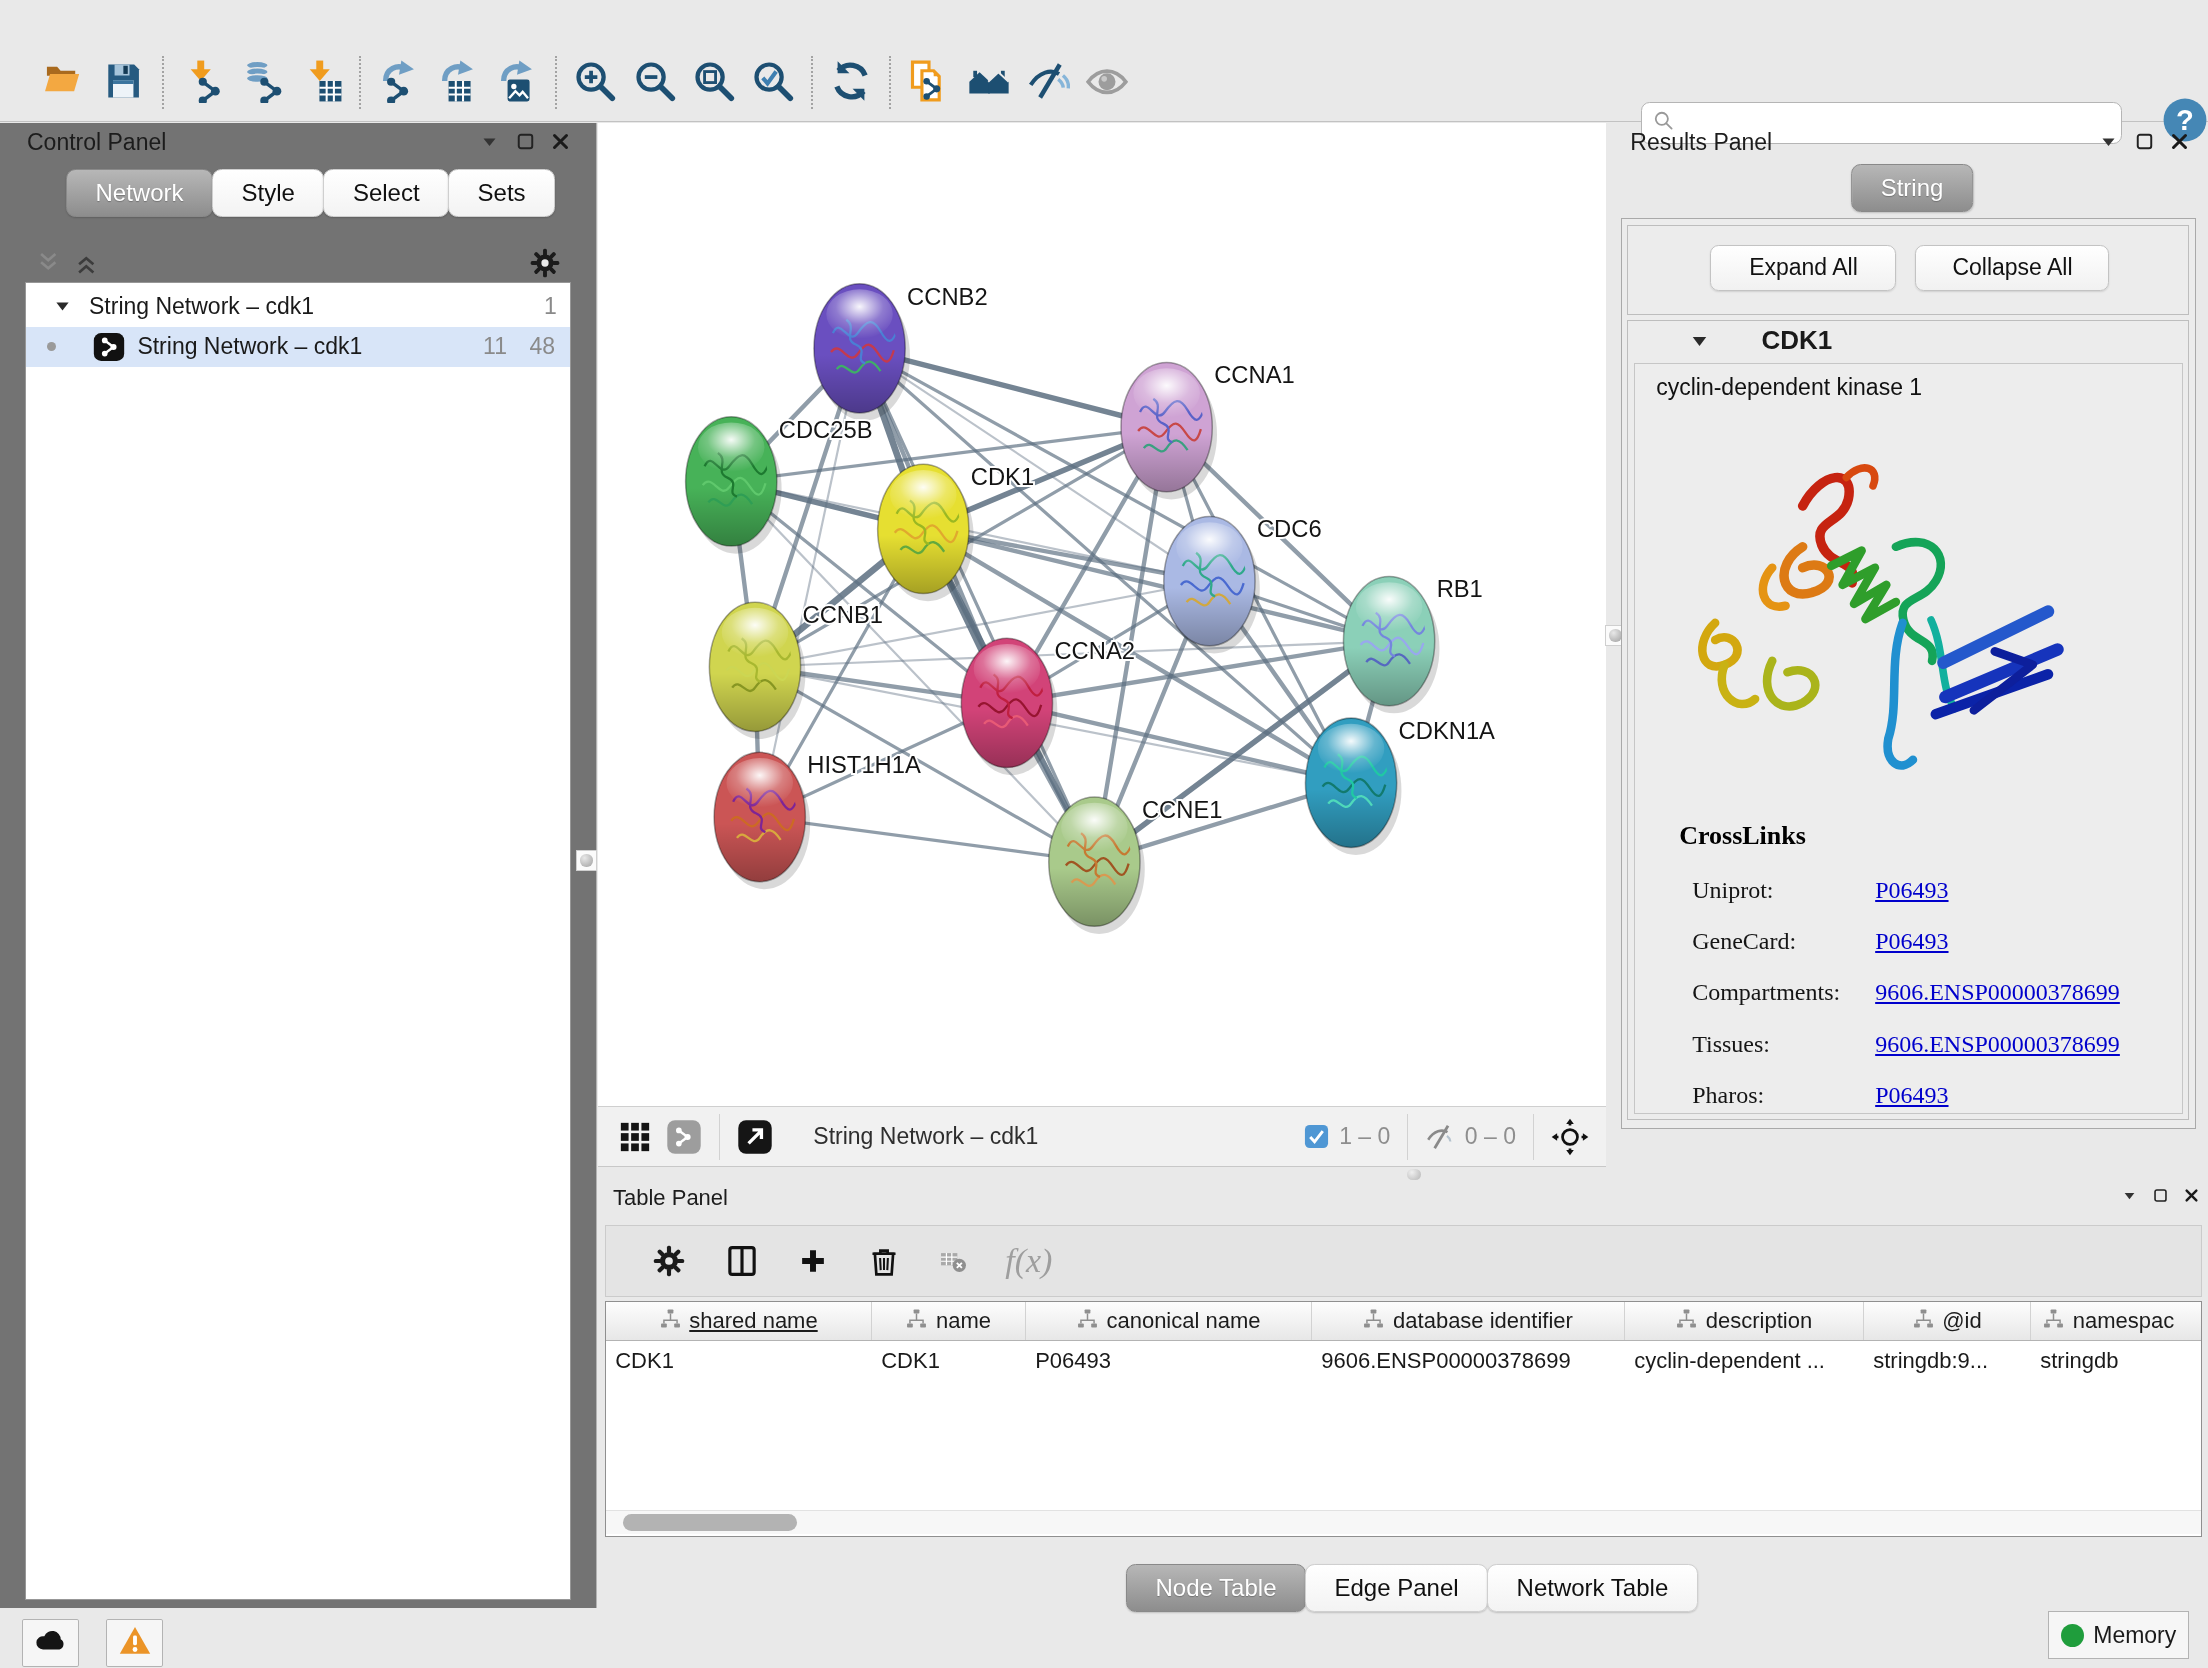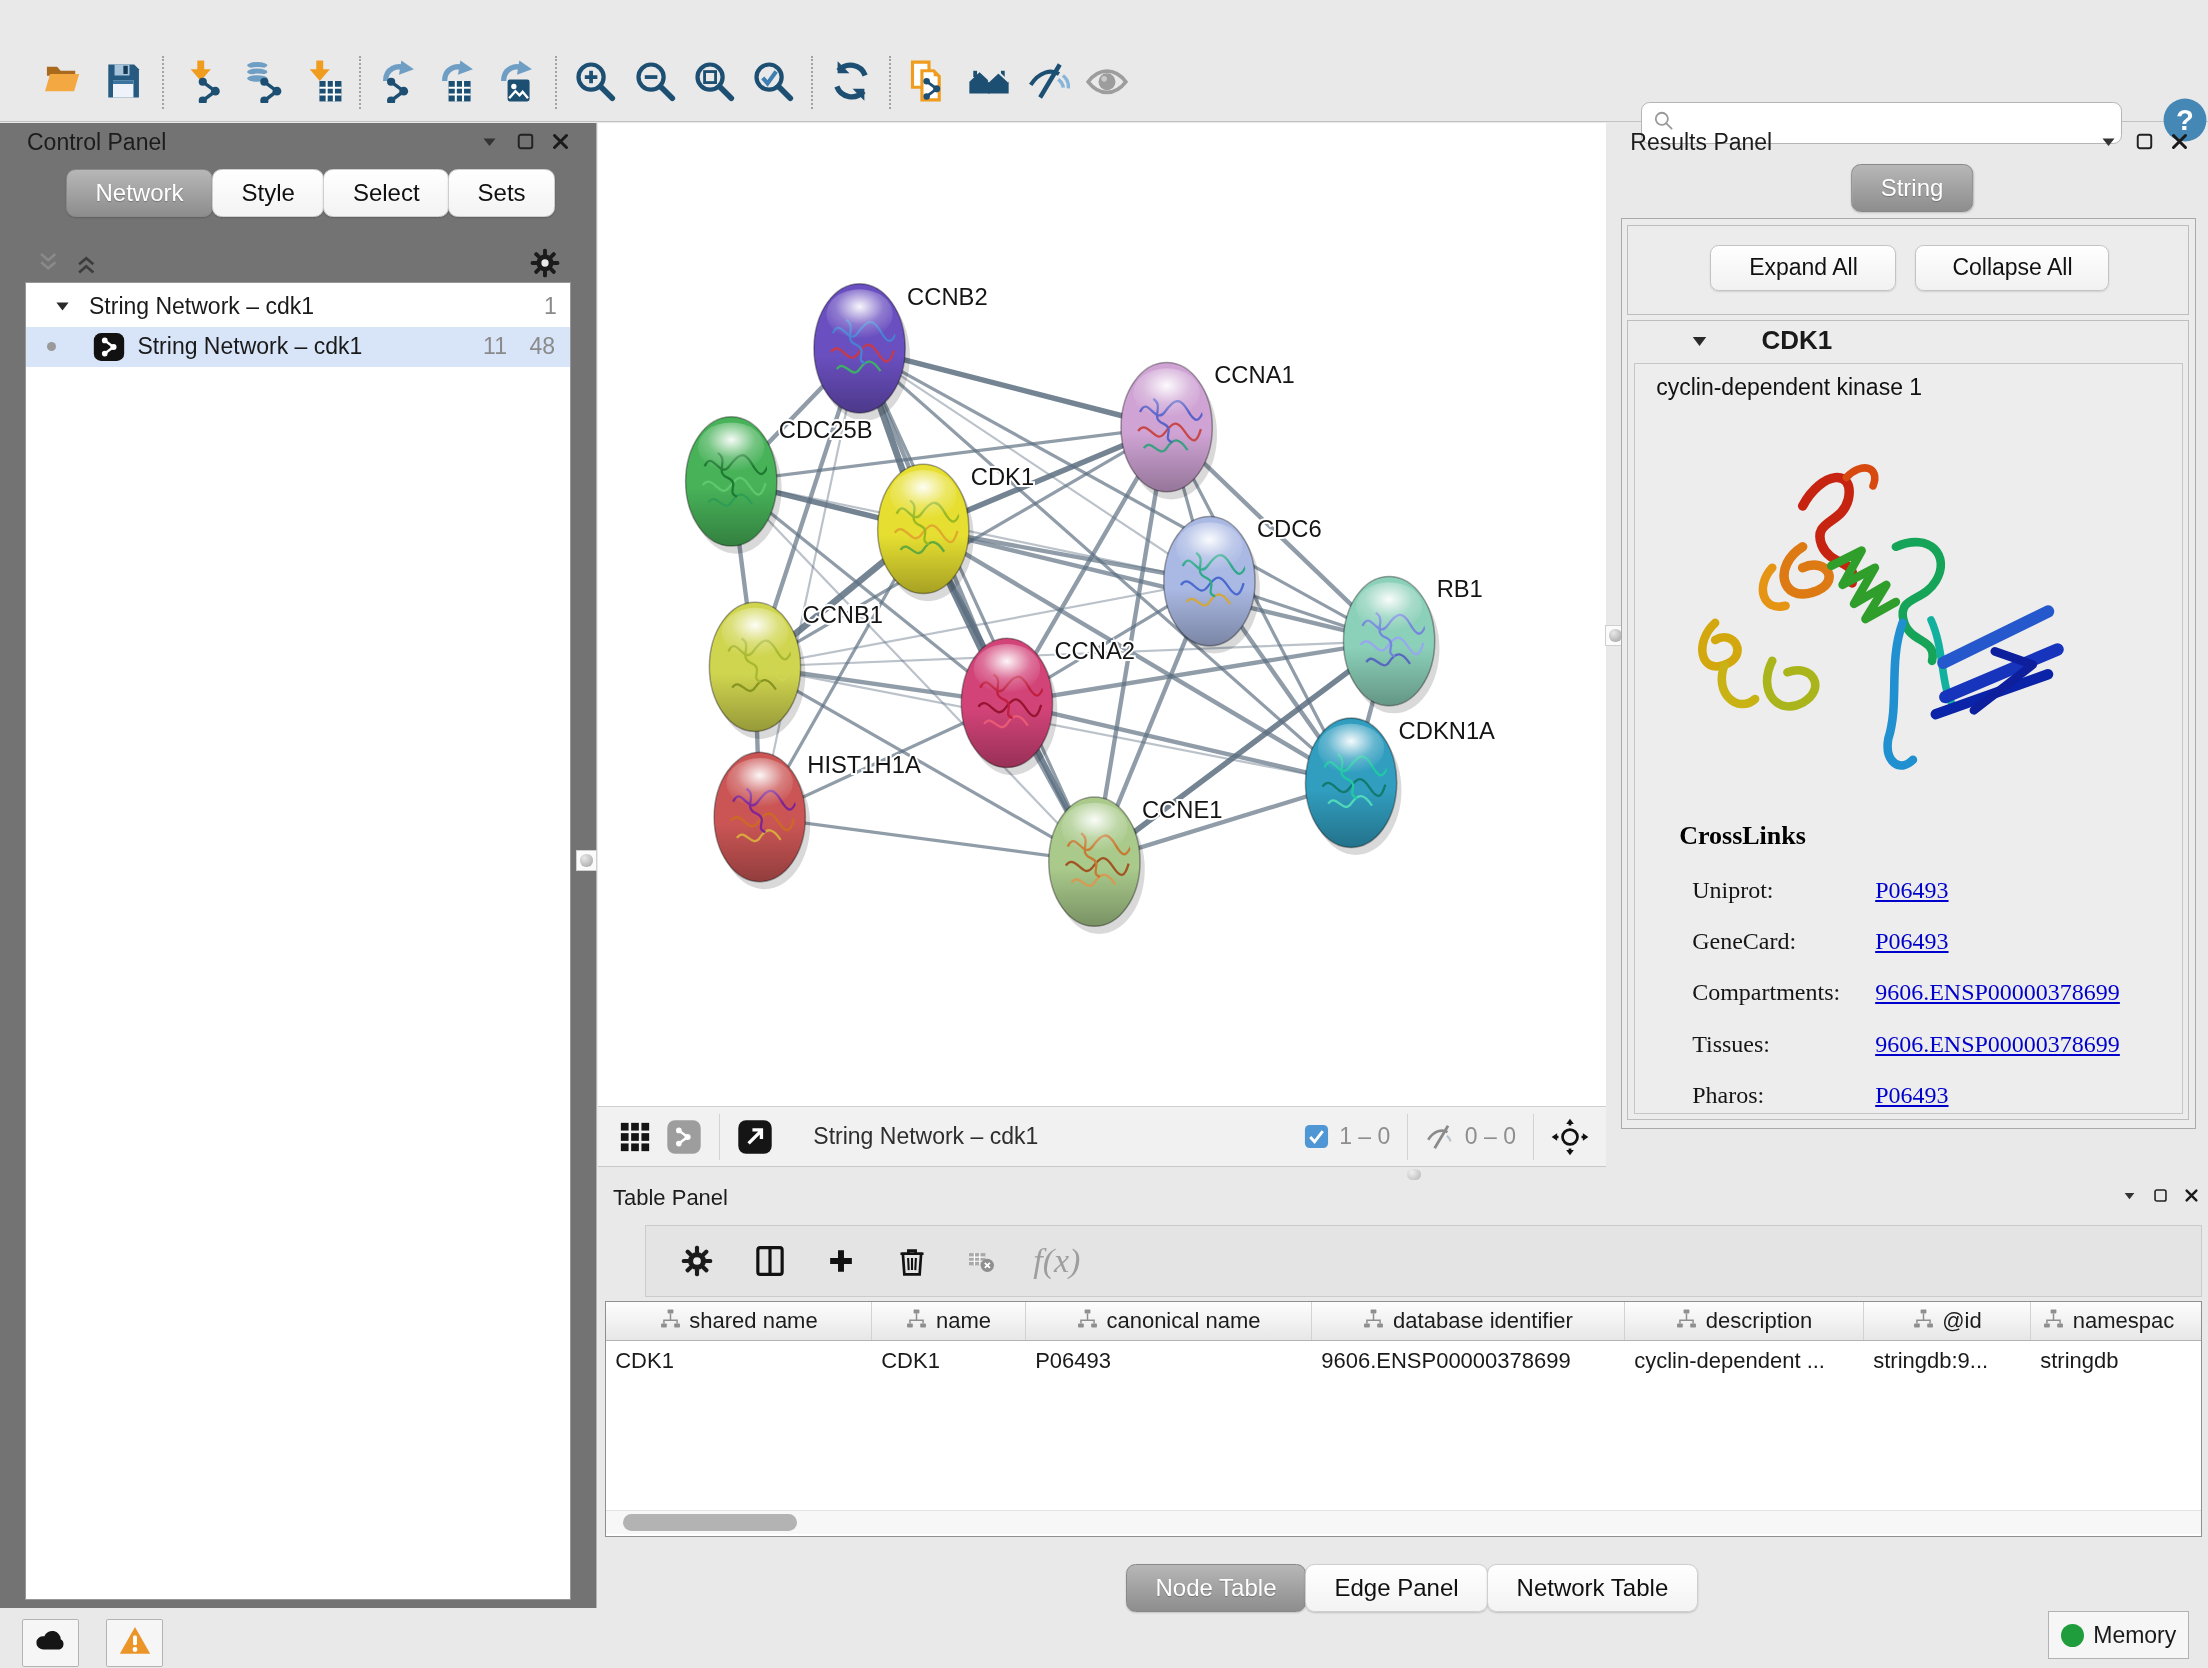--- a/index.html
+++ b/index.html
@@ -72,21 +72,21 @@
   .protein{position:absolute;left:25px;top:61px;}
   .xl-head{position:absolute;left:44px;top:457px;font-family:"Liberation Serif",serif;font-weight:bold;font-size:26px;color:#000;}
   .xl-row{position:absolute;left:0;width:100%;font-family:"Liberation Serif",serif;font-size:24px;}
   .xl-row .l{position:absolute;left:57px;color:#151515;}
   .xl-row a{position:absolute;left:240px;text-decoration:underline;}
   
   .table-panel{position:absolute;left:598px;top:1179px;width:1610px;height:489px;}
   .tp-title{position:absolute;left:15px;top:5.7px;font-size:22px;}
   .tp-btns{right:7.6px;top:7.6px;}
   .tp-toolbar{position:absolute;left:6.7px;top:46px;right:5.7px;height:72px;background:#e4e4e4;border:1px solid #cbcbcb;
-      display:flex;align-items:center;gap:38px;padding-left:33px;box-sizing:border-box;margin-left:40px;}
+      display:flex;align-items:center;gap:38px;padding-left:45px;box-sizing:border-box;}
   .tp-toolbar .ticon{cursor:pointer;display:inline-flex;}
   .fx{font-family:"Liberation Serif",serif;font-style:italic;font-size:34px;color:#9e9e9e;}
   .tbl{position:absolute;left:6.7px;top:122px;right:5.7px;height:236px;background:#fff;border:1.9px solid #8f8f8f;box-sizing:border-box;overflow:hidden;}
   .tbl-head{display:flex;height:38px;background:linear-gradient(#fdfdfd,#e7e7e7);border-bottom:1px solid #b3b3b3;}
   .th{display:flex;align-items:center;justify-content:center;gap:7.6px;font-size:22px;color:#1c1c1c;
       border-right:1px solid #d2d2d2;box-sizing:border-box;overflow:hidden;white-space:nowrap;flex:none;}
   .tbl-row{display:flex;height:40px;}
   .td{font-size:22px;display:flex;align-items:center;padding-left:9.5px;box-sizing:border-box;overflow:hidden;white-space:nowrap;flex:none;}
   .hscroll{position:absolute;left:0;right:0;bottom:1.9px;height:23px;background:#f7f7f7;border-top:1px solid #e2e2e2;}
   .hthumb{position:absolute;left:17px;top:2.9px;width:174px;height:17px;border-radius:8.6px;background:#b3b3b3;}
@@ -794,21 +794,21 @@
             <rect x="2" y="6" width="16" height="12" fill="#a9a9a9"></rect>
             <path d="M2 10h16M2 14h16M7.3 6v12M12.6 6v12" stroke="#fff" stroke-width="1.2"></path>
             <circle cx="20" cy="18" r="6.5" fill="#8f8f8f"></circle>
             <path d="M17.5 15.5l5 5M22.5 15.5l-5 5" stroke="#fff" stroke-width="1.8"></path>
           </svg>
         </span>
       <span class="fx">f(x)</span>
     </div>
     <div class="tbl">
       <div class="tbl-head" id="tbl-head">
-          <div class="th" style="width: 266px;">
+          <div class="th" style="width: 266px; text-decoration: underline;">
             <span><svg viewBox="0 0 28 28" width="23" height="23">
                 <g fill="none" stroke="#8f8f8f" stroke-width="1.8">
                   <path d="M14 8v4M6 20v-4h16v4M14 12v4"></path>
                 </g>
                 <rect x="10.5" y="3" width="7" height="5" rx="1" fill="#8f8f8f"></rect>
                 <rect x="2.5" y="20" width="7" height="5" rx="1" fill="#8f8f8f"></rect>
                 <rect x="18.5" y="20" width="7" height="5" rx="1" fill="#8f8f8f"></rect>
               </svg></span>
             <span>shared name</span>
           </div>

